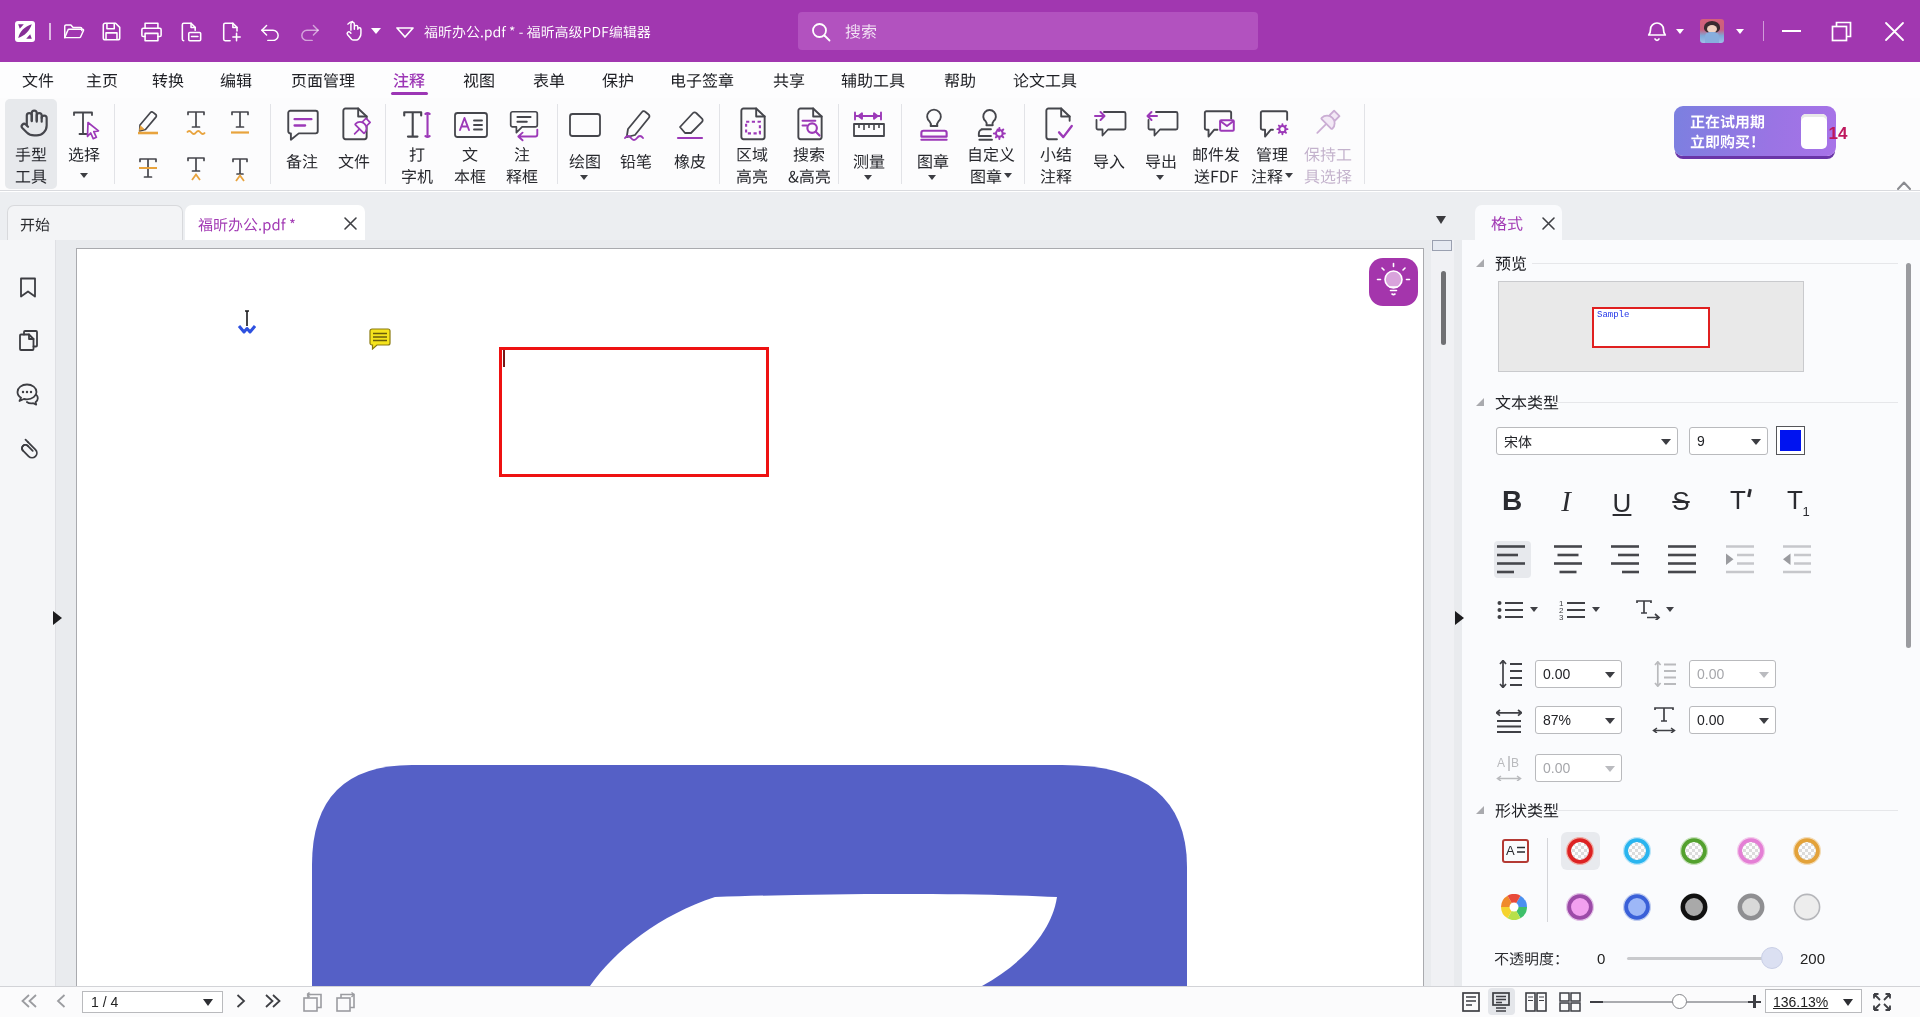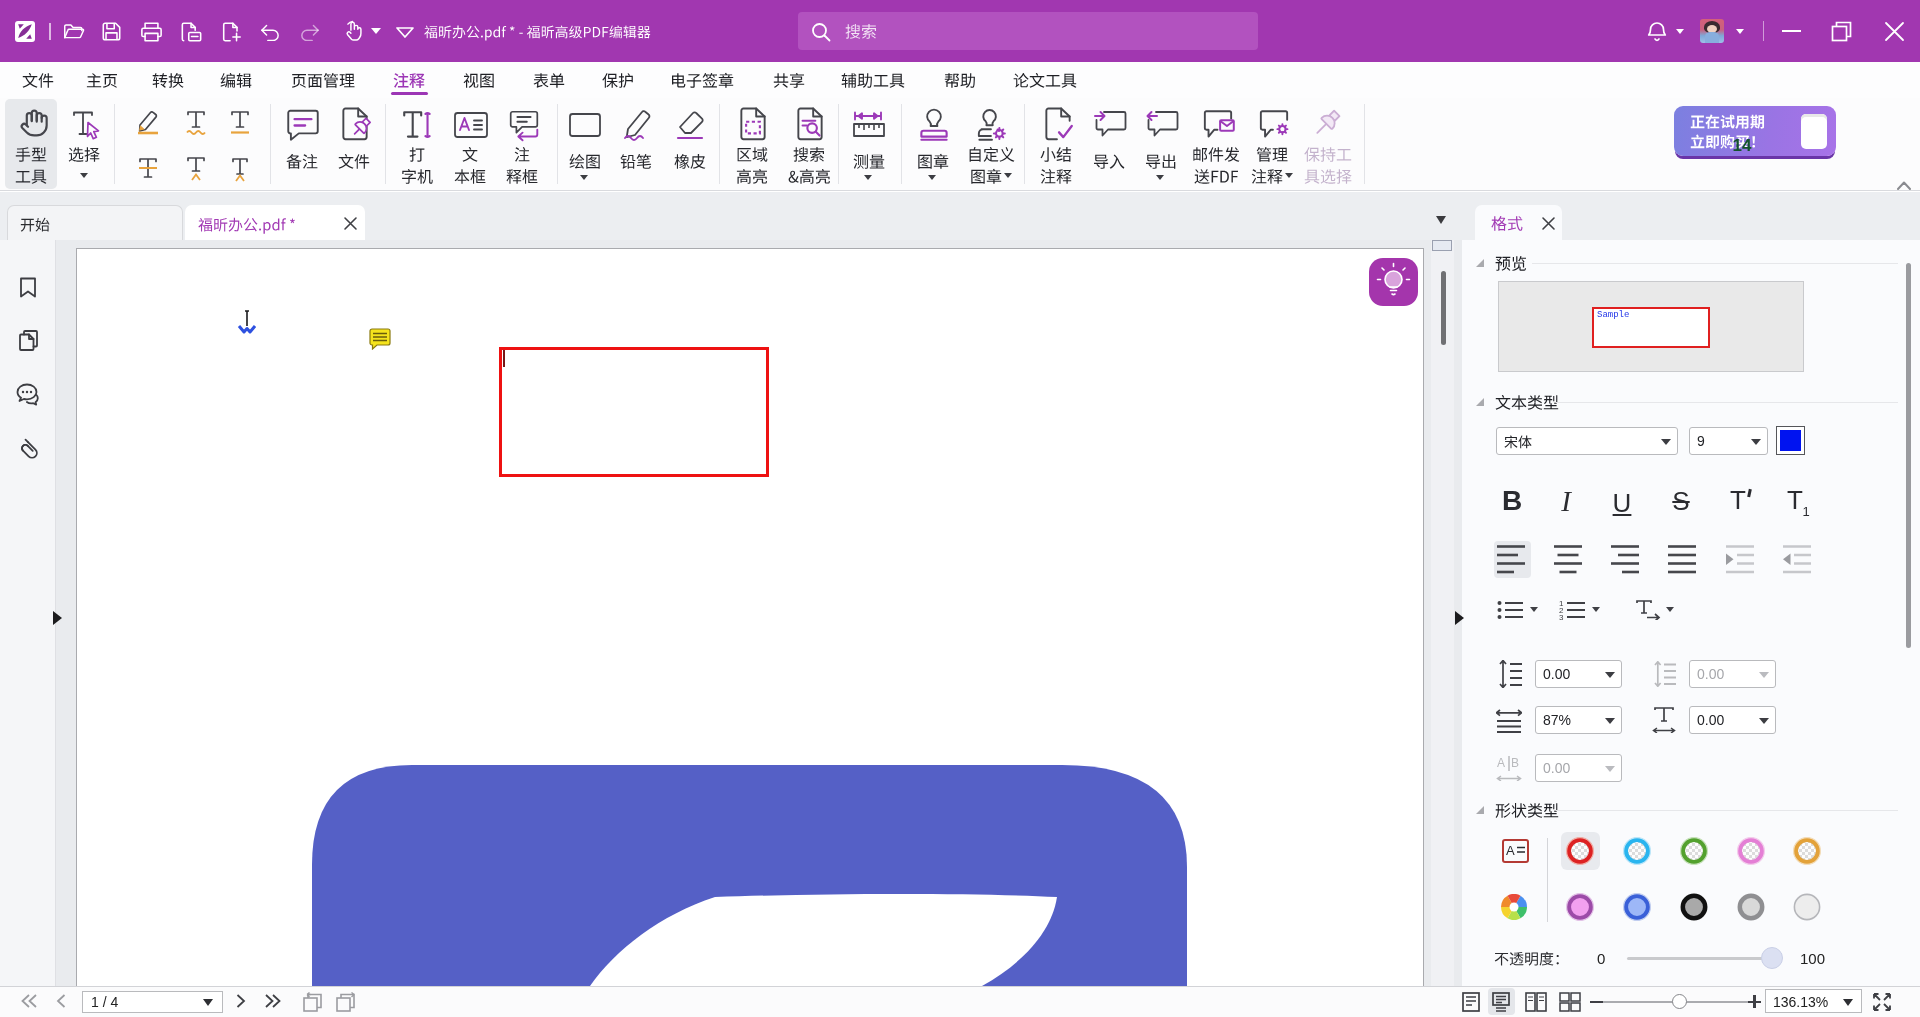--- a/index.html
+++ b/index.html
@@ -382,21 +382,21 @@
     <path d="M9.7 -1.3C11.5 -0.5 13.3 0.5 14.4 1.3L15.4 0.4C14.2 -0.4 12.3 -1.4 10.4 -2.2ZM5.2 -2.1C4.3 -1.3 2.3 -0.2 0.6 0.4C0.9 0.6 1.3 1 1.5 1.3C3.1 0.6 5.1 -0.4 6.4 -1.4ZM3.4 -12.7V-3.3H0.8V-2.3H15.2V-3.3H12.8V-12.7ZM4.5 -3.3V-4.8H11.6V-3.3ZM4.5 -9.4H11.6V-8H4.5ZM4.5 -10.3V-11.7H11.6V-10.3ZM4.5 -7.1H11.6V-5.7H4.5Z M17 -12.2C17.9 -11.5 19 -10.3 19.5 -9.6L20.4 -10.3C19.9 -11.1 18.8 -12.2 17.9 -12.9ZM23.1 -13C22.8 -11.5 22.1 -10.1 21.2 -9.2C21.5 -9 22 -8.7 22.2 -8.5C22.6 -9 23 -9.6 23.3 -10.2H25.6V-7.8H21.1V-6.8H24C23.7 -4.7 23.1 -3.2 20.7 -2.3C20.9 -2.1 21.3 -1.6 21.4 -1.3C24.1 -2.4 24.9 -4.2 25.2 -6.8H26.9V-3.1C26.9 -1.8 27.1 -1.5 28.3 -1.5C28.6 -1.5 29.7 -1.5 29.9 -1.5C30.9 -1.5 31.2 -2 31.3 -4C31 -4.1 30.5 -4.3 30.3 -4.5C30.2 -2.8 30.2 -2.6 29.8 -2.6C29.6 -2.6 28.7 -2.6 28.5 -2.6C28.1 -2.6 28 -2.7 28 -3.1V-6.8H31.2V-7.8H26.8V-10.2H30.5V-11.2H26.8V-13.4H25.6V-11.2H23.8C24 -11.7 24.1 -12.2 24.3 -12.7ZM20 -7.3H16.9V-6.2H18.9V-1.3C18.2 -1 17.4 -0.4 16.7 0.2L17.5 1.3C18.4 0.3 19.3 -0.5 19.9 -0.5C20.2 -0.5 20.7 -0.1 21.4 0.3C22.4 0.9 23.7 1.1 25.6 1.1C27.2 1.1 29.9 1 31.1 0.9C31.1 0.6 31.3 -0 31.5 -0.3C29.9 -0.2 27.4 -0 25.6 -0C23.9 -0 22.6 -0.1 21.6 -0.7C20.8 -1.2 20.4 -1.6 20 -1.6Z M34.8 -13.4V-10.2H32.7V-9.1H34.8V-5.7C34 -5.4 33.2 -5.2 32.6 -5L32.9 -3.9L34.8 -4.5V-0.2C34.8 0 34.8 0.1 34.6 0.1C34.4 0.1 33.7 0.1 33.1 0.1C33.2 0.4 33.4 0.9 33.4 1.2C34.4 1.2 35.1 1.2 35.5 1C35.9 0.8 36 0.5 36 -0.2V-4.9L37.9 -5.5L37.7 -6.6L36 -6.1V-9.1H37.9V-10.2H36V-13.4ZM44.9 -11.5C44.3 -10.7 43.5 -9.9 42.6 -9.3C41.8 -9.9 41.1 -10.7 40.5 -11.5ZM38.3 -12.6V-11.5H39.4C40 -10.4 40.7 -9.5 41.7 -8.7C40.4 -8 39 -7.4 37.6 -7.1C37.9 -6.8 38.2 -6.4 38.3 -6.1C39.7 -6.5 41.2 -7.2 42.6 -8C43.8 -7.1 45.3 -6.5 46.8 -6.1C47 -6.4 47.3 -6.8 47.6 -7.1C46.1 -7.4 44.7 -7.9 43.5 -8.7C44.8 -9.6 45.9 -10.8 46.5 -12.2L45.8 -12.6L45.6 -12.6ZM41.9 -6.6V-5.2H38.7V-4.1H41.9V-2.4H37.9V-1.4H41.9V1.3H43.1V-1.4H47.3V-2.4H43.1V-4.1H46.2V-5.2H43.1V-6.6Z" fill="#c3b2cc"></path>
   </svg>
 <div class="abs" style="left:1674px;top:106px;width:162px;height:50px;border-radius:9px;background:linear-gradient(100deg,#7B80E0 0%,#9a74e4 60%,#A873E8 100%);box-shadow:0 4px 0 -1px #6a35a8"></div>
 <svg class="abs" style="left:1690.0px;top:110.1px" width="75.0" height="21.7" viewBox="0 -17.40 75.0 21.72">
     <path d="M2.5 -7.7V-1H0.7V0.8H14.4V-1H8.9V-5H13.2V-6.7H8.9V-10H13.9V-11.8H1.2V-10H7V-1H4.4V-7.7Z M20.6 -12.8C20.4 -12.1 20.2 -11.4 19.9 -10.7H15.8V-8.9H19.1C18.2 -7.2 16.9 -5.6 15.3 -4.6C15.6 -4.2 16 -3.4 16.2 -2.9C16.7 -3.2 17.1 -3.5 17.6 -3.9V1.3H19.4V-6C20.1 -6.9 20.6 -7.9 21.1 -8.9H29.2V-10.7H21.9C22.1 -11.2 22.3 -11.8 22.4 -12.3ZM23.8 -8.3V-5.8H20.7V-4.1H23.8V-0.7H20.1V1H29.2V-0.7H25.6V-4.1H28.6V-5.8H25.6V-8.3Z M31.5 -11.5C32.3 -10.7 33.3 -9.7 33.8 -9.1L35 -10.3C34.5 -10.9 33.4 -11.9 32.6 -12.5ZM35.7 -6.4V-4.8H36.9V-1.5L36 -1.3L36 -1.3C35.8 -1.7 35.6 -2.4 35.5 -2.9L34.2 -2V-8.1H30.7V-6.4H32.5V-1.8C32.5 -1.2 32 -0.7 31.7 -0.5C32 -0.1 32.4 0.7 32.5 1.1C32.8 0.8 33.3 0.5 35.5 -1L35.9 0.5C37.2 0.1 38.8 -0.4 40.3 -0.8L40.1 -2.4L38.6 -2V-4.8H39.7V-6.4ZM39.9 -12.6 39.9 -9.9H35.3V-8.1H40C40.2 -2.3 40.9 1.2 42.8 1.2C43.4 1.2 44.3 0.7 44.7 -2.2C44.4 -2.4 43.6 -2.9 43.3 -3.3C43.2 -1.9 43.1 -1.2 42.9 -1.2C42.4 -1.2 42 -4.2 41.8 -8.1H44.5V-9.9H43.4L44.5 -10.6C44.2 -11.1 43.6 -12 43 -12.6L41.8 -11.8C42.3 -11.2 42.9 -10.4 43.1 -9.9H41.7C41.7 -10.8 41.7 -11.7 41.7 -12.6Z M47.1 -11.7V-6.4C47.1 -4.2 47 -1.6 45.3 0.3C45.8 0.5 46.5 1.1 46.8 1.4C47.9 0.3 48.4 -1.4 48.7 -3H51.8V1.2H53.6V-3H56.7V-0.8C56.7 -0.5 56.6 -0.4 56.4 -0.4C56.1 -0.4 55.1 -0.4 54.2 -0.5C54.5 0 54.8 0.8 54.8 1.3C56.2 1.3 57.1 1.2 57.7 0.9C58.3 0.7 58.5 0.2 58.5 -0.8V-11.7ZM48.9 -10H51.8V-8.3H48.9ZM56.7 -10V-8.3H53.6V-10ZM48.9 -6.6H51.8V-4.7H48.9C48.9 -5.3 48.9 -5.8 48.9 -6.3ZM56.7 -6.6V-4.7H53.6V-6.6Z M62.3 -2.1C61.9 -1.2 61.1 -0.3 60.3 0.3C60.7 0.6 61.4 1.1 61.8 1.4C62.6 0.6 63.5 -0.5 64 -1.6ZM72.3 -10.4V-8.7H70.2V-10.4ZM64.5 -1.5C65.1 -0.8 65.9 0.2 66.2 0.8L67.4 0.1L67.3 0.4C67.7 0.5 68.4 1.1 68.7 1.4C69.5 0 69.9 -1.8 70 -3.6H72.3V-0.7C72.3 -0.4 72.2 -0.4 72 -0.4C71.8 -0.4 71.1 -0.3 70.4 -0.4C70.7 0.1 70.9 0.9 71 1.3C72.1 1.3 72.8 1.3 73.4 1C73.9 0.7 74.1 0.2 74.1 -0.6V-12.1H68.5V-6.6C68.5 -4.6 68.4 -2.1 67.5 -0.2C67.1 -0.8 66.5 -1.6 65.9 -2.2ZM72.3 -7.1V-5.2H70.1L70.2 -6.6V-7.1ZM65.3 -12.6V-11H63.4V-12.6H61.8V-11H60.6V-9.4H61.8V-3.8H60.5V-2.2H67.9V-3.8H66.9V-9.4H68V-11H66.9V-12.6ZM63.4 -9.4H65.3V-8.5H63.4ZM63.4 -7.2H65.3V-6.2H63.4ZM63.4 -4.8H65.3V-3.8H63.4Z" fill="#ffffff"></path>
   </svg>
 <svg class="abs" style="left:1690.0px;top:130.1px" width="75.0" height="21.7" viewBox="0 -17.40 75.0 21.72">
     <path d="M3.2 -7.4C3.7 -5.5 4.3 -3 4.5 -1.4L6.4 -1.9C6.1 -3.5 5.6 -5.9 5 -7.8ZM6.1 -12.5C6.4 -11.7 6.7 -10.7 6.8 -10H1.3V-8.2H13.7V-10H7.1L8.7 -10.5C8.5 -11.2 8.2 -12.2 7.9 -12.9ZM10 -7.8C9.6 -5.6 8.8 -2.9 8.1 -1.1H0.7V0.8H14.3V-1.1H10C10.7 -2.8 11.5 -5.2 12 -7.4Z M20.9 -7.5V-6.1H18.2V-7.5ZM20.9 -9.1H18.2V-10.4H20.9ZM19.5 -3.4 20.2 -2.1 18.2 -1.6V-4.5H22.7V-12H16.4V-1.9C16.4 -1.3 16 -1 15.7 -0.8C16 -0.4 16.3 0.5 16.4 1C16.8 0.7 17.4 0.5 20.9 -0.6C21.1 -0.2 21.3 0.3 21.5 0.7L23.1 -0.2C22.7 -1.3 21.8 -2.9 21.1 -4.2ZM23.6 -11.9V1.3H25.4V-10.2H27.2V-3.2C27.2 -3.1 27.1 -3 26.9 -3C26.8 -3 26.2 -3 25.7 -3C25.9 -2.5 26.1 -1.8 26.2 -1.3C27.1 -1.3 27.8 -1.3 28.3 -1.6C28.8 -1.9 28.9 -2.4 28.9 -3.2V-11.9Z M33 -9.5V-5.5C33 -3.7 32.8 -1.2 30.4 0.2C30.8 0.5 31.2 1 31.4 1.3C33.9 -0.5 34.4 -3.2 34.4 -5.5V-9.5ZM33.8 -1.6C34.5 -0.8 35.4 0.4 35.9 1.1L37.1 0.2C36.6 -0.5 35.7 -1.6 35 -2.4ZM40 -5.5C40.2 -5 40.3 -4.5 40.5 -4L38.9 -3.6C39.4 -4.8 40 -6.2 40.3 -7.5L38.7 -7.9C38.4 -6.3 37.7 -4.5 37.5 -4C37.3 -3.5 37.1 -3.2 36.8 -3.1C37 -2.7 37.3 -2 37.4 -1.7C37.7 -1.9 38.2 -2 40.8 -2.6L40.9 -1.9L42.2 -2.3C42.1 -1.4 42 -0.9 41.8 -0.7C41.7 -0.5 41.5 -0.4 41.3 -0.4C40.9 -0.4 40.3 -0.4 39.5 -0.5C39.8 0 40 0.8 40.1 1.3C40.8 1.3 41.6 1.3 42.1 1.2C42.6 1.1 43 1 43.4 0.4C43.9 -0.3 44 -2.8 44.2 -9.7C44.2 -9.9 44.2 -10.5 44.2 -10.5H39.4C39.6 -11.1 39.8 -11.7 40 -12.4L38.2 -12.8C37.9 -11 37.2 -9.3 36.4 -8.1V-11.9H31V-2.7H32.3V-10.3H35V-2.8H36.4V-7.6C36.8 -7.4 37.3 -6.9 37.6 -6.7C38 -7.3 38.4 -8 38.8 -8.9H42.5C42.4 -5.9 42.3 -3.9 42.2 -2.6C42 -3.5 41.6 -4.8 41.2 -5.9Z M52.8 -1.3C54.8 -0.6 56.8 0.5 58 1.3L59.2 -0.1C57.9 -0.9 55.7 -1.9 53.7 -2.6ZM48 -8.6C49 -8.1 50.3 -7.4 51 -6.9L52 -8.2C51.3 -8.7 50 -9.4 49 -9.8ZM46.3 -6.5C47.2 -6.1 48.5 -5.4 49.1 -4.9L50.1 -6.3C49.5 -6.7 48.2 -7.3 47.3 -7.7ZM45.9 -4.9V-3.2H51.4C50.5 -1.8 48.8 -0.8 45.6 -0.1C45.9 0.2 46.3 0.9 46.5 1.3C50.6 0.5 52.5 -1 53.4 -3.2H59.2V-4.9H53.9C54.1 -6.3 54.2 -7.9 54.3 -9.7H52.4C52.4 -7.8 52.4 -6.2 52 -4.9ZM46.5 -11.9V-10.2H56.8C56.4 -9.6 56.1 -9 55.8 -8.5L57.2 -7.8C57.9 -8.7 58.7 -10.2 59.3 -11.5L58 -12L57.7 -11.9Z M63 -3.9H64.5L64.9 -9L65 -11.2H62.5L62.6 -9ZM63.8 0.1C64.5 0.1 65.1 -0.4 65.1 -1.2C65.1 -2 64.5 -2.5 63.8 -2.5C63 -2.5 62.4 -2 62.4 -1.2C62.4 -0.4 63 0.1 63.8 0.1Z" fill="#ffffff"></path>
   </svg>
 <div class="abs" style="left:1801px;top:114px;width:26px;height:35px;background:#fff;border-radius:5px;box-shadow:inset 0 3px 0 #e8e8e8"></div>
-<div class="abs" style="left:1742px;top:133px;font:700 17px/1 'Liberation Sans', sans-serif;color:#14532d;transform:translateY(-50%);letter-spacing:normal;white-space:nowrap;transform:translate(-50%,-50%);margin-top:12px;">14</div>
+<div class="abs" style="left:1838px;top:133px;font:700 17px/1 'Liberation Sans', sans-serif;color:#be185d;transform:translateY(-50%);letter-spacing:normal;white-space:nowrap;transform:translate(-50%,-50%);">14</div>
 <svg class="abs" style="left:1896px;top:180px" width="16" height="10" viewBox="0 0 16 10">
     <path d="M2 9 L8 2.5 L14 9" style="fill:none;stroke:#8a8b90;stroke-width:2;stroke-linecap:round;stroke-linejoin:round"></path>
   </svg>
 <div class="abs" style="left:0;top:192px;width:1920px;height:48px;background:#eceef1"></div>
 <div class="abs" style="left:7px;top:205px;width:176px;height:35px;background:#f3f4f6;border:1px solid #d8d9dc;border-bottom:none;border-radius:7px 7px 0 0"></div>
 <svg class="abs" style="left:20.0px;top:213.1px" width="30.0" height="21.7" viewBox="0 -17.40 30.0 21.72">
     <path d="M9.7 -10.5V-6.3H5.5V-6.9V-10.5ZM0.8 -6.3V-5.2H4.3C4.1 -3.1 3.3 -1.1 0.8 0.4C1.1 0.6 1.5 1 1.7 1.3C4.5 -0.5 5.3 -2.8 5.5 -5.2H9.7V1.2H10.9V-5.2H14.2V-6.3H10.9V-10.5H13.8V-11.6H1.3V-10.5H4.4V-6.9L4.4 -6.3Z M21.9 -4.9V1.2H23V0.5H27.5V1.2H28.6V-4.9ZM23 -0.5V-3.9H27.5V-0.5ZM21.4 -6.1C21.9 -6.3 22.5 -6.3 28.1 -6.8C28.3 -6.4 28.5 -6 28.6 -5.7L29.5 -6.2C29.1 -7.4 28 -9.1 27 -10.4L26.1 -10C26.6 -9.3 27.1 -8.5 27.6 -7.8L22.8 -7.5C23.8 -8.8 24.8 -10.5 25.6 -12.3L24.4 -12.6C23.7 -10.7 22.4 -8.7 22 -8.2C21.6 -7.6 21.3 -7.3 21.1 -7.2C21.2 -6.9 21.4 -6.3 21.4 -6.1ZM18 -8.5H19.7C19.6 -6.6 19.2 -4.9 18.7 -3.6C18.2 -4 17.7 -4.4 17.2 -4.8C17.4 -5.8 17.8 -7.2 18 -8.5ZM16 -4.4C16.7 -3.9 17.5 -3.2 18.3 -2.6C17.6 -1.3 16.7 -0.3 15.6 0.3C15.8 0.5 16.1 0.9 16.3 1.2C17.4 0.5 18.3 -0.5 19.1 -1.9C19.6 -1.3 20.1 -0.8 20.5 -0.3L21.1 -1.2C20.8 -1.7 20.2 -2.3 19.5 -2.9C20.2 -4.6 20.7 -6.7 20.8 -9.4L20.2 -9.6L20 -9.5H18.2C18.4 -10.5 18.6 -11.5 18.7 -12.5L17.7 -12.5C17.6 -11.6 17.4 -10.6 17.2 -9.5H15.6V-8.5H17C16.7 -6.9 16.3 -5.4 16 -4.4Z" fill="#2b2c30"></path>
   </svg>
 <div class="abs" style="left:185px;top:205px;width:180px;height:35px;background:#fff;border-radius:7px 7px 0 0"></div>
 <svg class="abs" style="left:198.0px;top:213.1px" width="98.0" height="21.7" viewBox="0 -17.40 98.0 21.72">
@@ -732,21 +732,21 @@
     </defs>
     <circle cx="14" cy="14" r="12.0" fill="#EDEDED"></circle>
     <circle cx="14" cy="14" r="12.6" fill="none" stroke="#B5B6BA" stroke-width="1.6"></circle>
   </svg>
 <svg class="abs" style="left:1494.0px;top:947.1px" width="75.0" height="21.7" viewBox="0 -17.40 75.0 21.72">
     <path d="M8.4 -7.2C10.2 -6 12.4 -4.2 13.5 -3L14.4 -3.9C13.3 -5.1 11 -6.8 9.2 -7.9ZM1 -11.5V-10.4H7.7C6.2 -7.8 3.6 -5.3 0.7 -3.8C0.9 -3.6 1.2 -3.1 1.4 -2.8C3.5 -3.9 5.4 -5.5 6.9 -7.2V1.2H8.1V-8.8C8.5 -9.3 8.8 -9.8 9.2 -10.4H14V-11.5Z M15.9 -11.5C16.8 -10.7 17.8 -9.7 18.2 -9L19.2 -9.7C18.7 -10.4 17.7 -11.4 16.8 -12.1ZM27.8 -12.4C26 -12 22.8 -11.7 20.1 -11.6C20.2 -11.4 20.3 -11 20.3 -10.8C21.4 -10.8 22.7 -10.9 23.9 -11V-9.8H19.7V-8.9H23.2C22.2 -7.9 20.7 -6.9 19.2 -6.5C19.5 -6.3 19.8 -5.9 19.9 -5.7C21.3 -6.2 22.8 -7.2 23.9 -8.4V-6.4H25V-8.5C26 -7.3 27.5 -6.3 28.8 -5.7C29 -6 29.3 -6.3 29.5 -6.5C28.1 -7 26.6 -7.9 25.6 -8.9H29.3V-9.8H25V-11.1C26.3 -11.2 27.6 -11.4 28.5 -11.6ZM20.9 -6V-5.2H22.6C22.4 -3.6 21.7 -2.4 19.6 -1.7C19.9 -1.5 20.1 -1.1 20.2 -0.9C22.6 -1.7 23.4 -3.1 23.7 -5.2H25.5C25.4 -4.7 25.2 -4.2 25.1 -3.8H27.7C27.5 -2.7 27.4 -2.2 27.2 -2C27.1 -1.9 27 -1.9 26.7 -1.9C26.4 -1.9 25.7 -1.9 25 -2C25.2 -1.7 25.3 -1.4 25.3 -1.1C26 -1.1 26.8 -1.1 27.1 -1.1C27.5 -1.1 27.8 -1.2 28 -1.4C28.4 -1.7 28.6 -2.5 28.7 -4.2C28.8 -4.4 28.8 -4.7 28.8 -4.7H26.3L26.7 -6ZM18.8 -6.8H15.8V-5.8H17.7V-1.2C17 -0.9 16.4 -0.4 15.7 0.2L16.4 1.2C17.3 0.3 18.1 -0.5 18.6 -0.5C19 -0.5 19.4 -0.1 20 0.3C21 0.9 22.3 1 24 1C25.5 1 28 0.9 29.2 0.9C29.2 0.5 29.4 -0 29.5 -0.3C28 -0.1 25.7 -0 24 -0C22.4 -0 21.2 -0.1 20.2 -0.7C19.5 -1.1 19.2 -1.5 18.8 -1.5Z M35.1 -6.8V-3.8H32.3V-6.8ZM35.1 -7.8H32.3V-10.7H35.1ZM31.2 -11.7V-1.3H32.3V-2.7H36.1V-11.7ZM42.8 -10.9V-8.3H38.6V-10.9ZM37.5 -12V-6.6C37.5 -4.3 37.3 -1.4 34.7 0.5C35 0.7 35.4 1.1 35.5 1.3C37.3 -0 38 -1.8 38.4 -3.6H42.8V-0.3C42.8 -0 42.7 0.1 42.4 0.1C42.2 0.1 41.2 0.1 40.3 0.1C40.4 0.4 40.6 0.9 40.7 1.2C42 1.2 42.8 1.1 43.3 1C43.8 0.8 43.9 0.4 43.9 -0.3V-12ZM42.8 -7.3V-4.6H38.5C38.6 -5.3 38.6 -6 38.6 -6.6V-7.3Z M50.8 -9.7V-8.4H48.4V-7.4H50.8V-4.9H56.6V-7.4H59.1V-8.4H56.6V-9.7H55.5V-8.4H51.9V-9.7ZM55.5 -7.4V-5.8H51.9V-7.4ZM56.4 -3C55.7 -2.3 54.8 -1.6 53.7 -1.2C52.6 -1.7 51.8 -2.3 51.1 -3ZM48.6 -4V-3H50.5L50 -2.8C50.6 -2 51.5 -1.3 52.5 -0.7C51 -0.3 49.5 0 47.9 0.1C48 0.4 48.3 0.8 48.3 1.1C50.2 0.9 52 0.5 53.6 -0.1C55.1 0.6 56.9 1 58.8 1.2C58.9 0.9 59.2 0.5 59.4 0.2C57.8 0.1 56.2 -0.2 54.9 -0.7C56.2 -1.4 57.3 -2.4 58 -3.6L57.3 -4L57.1 -4ZM52.1 -12.4C52.3 -12 52.5 -11.5 52.7 -11.1H46.9V-7C46.9 -4.8 46.8 -1.6 45.6 0.7C45.8 0.8 46.3 1 46.6 1.2C47.8 -1.2 48 -4.6 48 -7V-10H59.2V-11.1H54C53.8 -11.6 53.5 -12.2 53.2 -12.7Z M63.8 -7.3C64.3 -7.3 64.9 -7.7 64.9 -8.4C64.9 -9.1 64.3 -9.5 63.8 -9.5C63.1 -9.5 62.6 -9.1 62.6 -8.4C62.6 -7.7 63.1 -7.3 63.8 -7.3ZM63.8 0.1C64.3 0.1 64.9 -0.4 64.9 -1.1C64.9 -1.8 64.3 -2.2 63.8 -2.2C63.1 -2.2 62.6 -1.8 62.6 -1.1C62.6 -0.4 63.1 0.1 63.8 0.1Z" fill="#2b2c30"></path>
   </svg>
 <div class="abs" style="left:1597px;top:958px;font:400 15px/1 'Liberation Sans', sans-serif;color:#222;transform:translateY(-50%);letter-spacing:normal;white-space:nowrap;">0</div>
 <div class="abs" style="left:1627px;top:957px;width:146px;height:3px;background:#c9cacd;border-radius:2px"></div>
 <div class="abs" style="left:1761px;top:947px;width:22px;height:22px;background:#dbe0f2;border-radius:50%;border:1px solid #c9cfe6"></div>
-<div class="abs" style="left:1800px;top:958px;font:400 15px/1 'Liberation Sans', sans-serif;color:#222;transform:translateY(-50%);letter-spacing:normal;white-space:nowrap;">100</div>
+<div class="abs" style="left:1800px;top:958px;font:400 15px/1 'Liberation Sans', sans-serif;color:#222;transform:translateY(-50%);letter-spacing:normal;white-space:nowrap;">200</div>
 <div class="abs" style="left:0;top:986px;width:1920px;height:31px;background:#fbfbfc;border-top:1px solid #d2d3d7"></div>
 <svg class="abs" style="left:20px;top:994px" width="18" height="14" viewBox="0 0 18 14">
     <path d="M9 1 L2.5 7 L9 13 M16 1 L9.5 7 L16 13" stroke="#9b9ca0" stroke-width="1.8" fill="none"></path>
   </svg>
 <svg class="abs" style="left:55px;top:994px" width="12" height="14" viewBox="0 0 12 14">
     <path d="M9.5 1 L3 7 L9.5 13" stroke="#9b9ca0" stroke-width="1.8" fill="none"></path>
   </svg>
 <div class="abs" style="left:82px;top:991px;width:141px;height:22px;background:#fff;border:1px solid #b9babd"></div>
 <div class="abs" style="left:91px;top:1002px;font:400 14px/1 'Liberation Sans', sans-serif;color:#222;transform:translateY(-50%);letter-spacing:normal;white-space:nowrap;">1 / 4</div>
 <div class="abs" style="left:203px;top:999px;width:0;height:0;border-left:5.5px solid transparent;border-right:5.5px solid transparent;border-top:7px solid #2e2f33"></div>
@@ -786,18 +786,18 @@
     <rect x="12" y="1" width="9" height="8" fill="none" stroke="#3e3f44" stroke-width="1.5"></rect>
     <rect x="1" y="11" width="9" height="8" fill="none" stroke="#3e3f44" stroke-width="1.5"></rect>
     <rect x="12" y="11" width="9" height="8" fill="none" stroke="#3e3f44" stroke-width="1.5"></rect>
   </svg>
 <div class="abs" style="left:1590px;top:1000.5px;width:13px;height:2.5px;background:#3e3f44"></div>
 <div class="abs" style="left:1603px;top:1000.5px;width:151px;height:2px;background:#aaabaf"></div>
 <div class="abs" style="left:1672px;top:994px;width:15px;height:15px;background:#fff;border:1.5px solid #85868a;border-radius:50%"></div>
 <div class="abs" style="left:1748px;top:1000.5px;width:13px;height:2.5px;background:#3e3f44"></div>
 <div class="abs" style="left:1753.2px;top:995px;width:2.5px;height:13px;background:#3e3f44"></div>
 <div class="abs" style="left:1765px;top:989px;width:97px;height:24px;background:#fff;border:1px solid #b9babd"></div>
-<div class="abs" style="left:1773px;top:1002px;font:400 14px/1 'Liberation Sans', sans-serif;color:#222;transform:translateY(-50%);letter-spacing:normal;white-space:nowrap;">136.13%</div>
+<div class="abs" style="left:1773px;top:1002px;font:400 14px/1 'Liberation Sans', sans-serif;color:#222;transform:translateY(-50%);letter-spacing:normal;white-space:nowrap;text-decoration:underline;">136.13%</div>
 <div class="abs" style="left:1843px;top:999px;width:0;height:0;border-left:5.5px solid transparent;border-right:5.5px solid transparent;border-top:7px solid #2e2f33"></div>
 <svg class="abs" style="left:1872px;top:992px" width="20" height="20" viewBox="0 0 20 20">
     <g stroke="#3e3f44" stroke-width="1.8" fill="none">
       <path d="M8 8 L2 2 M2 2 v4.5 M2 2 h4.5 M12 8 L18 2 M18 2 v4.5 M18 2 h-4.5 M8 12 L2 18 M2 18 v-4.5 M2 18 h4.5 M12 12 L18 18 M18 18 v-4.5 M18 18 h-4.5"></path>
     </g>
   </svg>
 </body></html>

